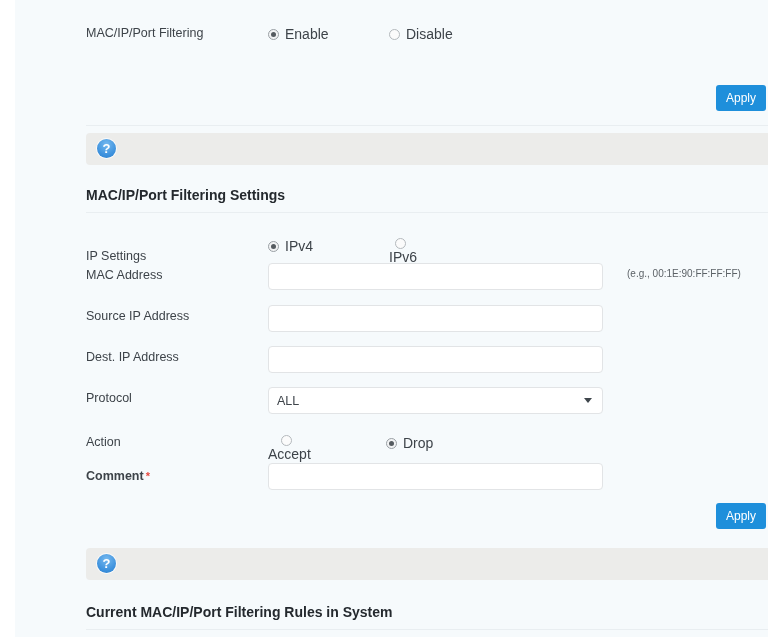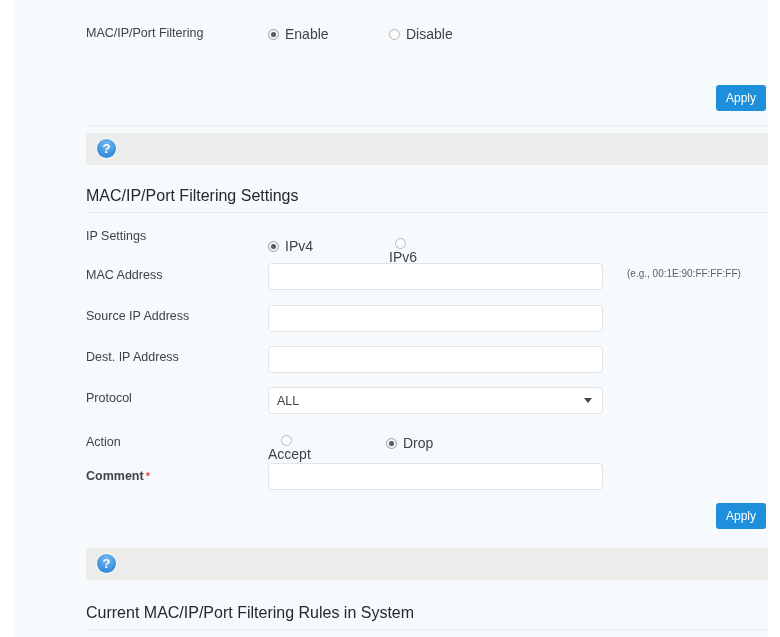--- a/index.html
+++ b/index.html
@@ -162,22 +162,22 @@
     font-weight: bold;
     font-family: "Liberation Sans", sans-serif;
     text-align: center;
     line-height: 19px;
     cursor: pointer;
   }
   
   .section-title {
     position: absolute;
     left: 71px;
-    font-size: 16px;
-    font-weight: normal;
+    font-size: 14px;
+    font-weight: bold;
     color: #24292e;
     white-space: nowrap;
   }
   .divider {
     position: absolute;
     left: 71px;
     width: 695px;
     height: 1px;
     background: #e9eef1;
   }
@@ -213,21 +213,21 @@
   <div class="divider" style="top:125px;"></div>
 
   <div class="help-bar" style="top:133px;">
     <span class="help-icon">?</span>
   </div>
 
   <div class="section-title" style="top:187px;">MAC/IP/Port Filtering Settings</div>
   <div class="divider" style="top:212px;"></div>
 
   <div class="row" style="top:224px;">
-    <span class="label" style="top:4px;">IP Settings</span>
+    <span class="label" style="top:24px;">IP Settings</span>
     <span class="radio-group" style="left:253px; top:14px;">
       <span class="radio-dot on"></span>
       <span class="radio-text">IPv4</span>
     </span>
     <span class="radio-group" style="left:374px; top:14px;flex-direction:column;">
       <span class="radio-dot"></span>
       <span class="radio-text">IPv6</span>
     </span>
   </div>
 

